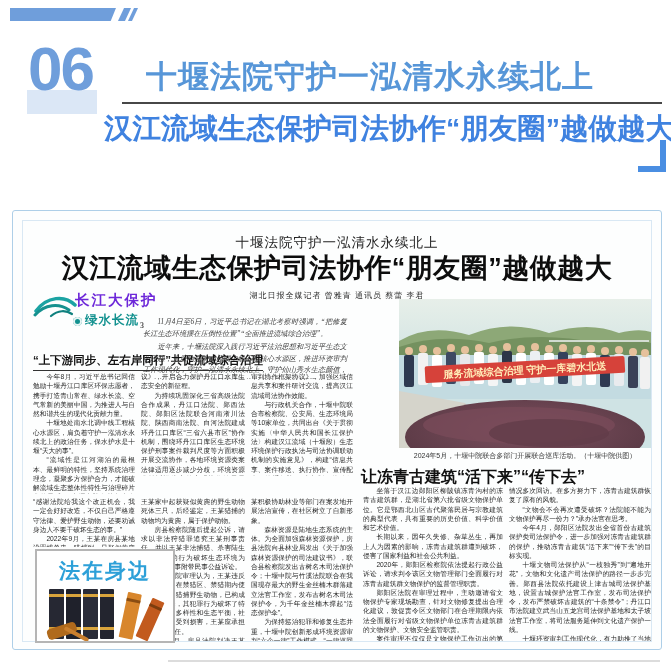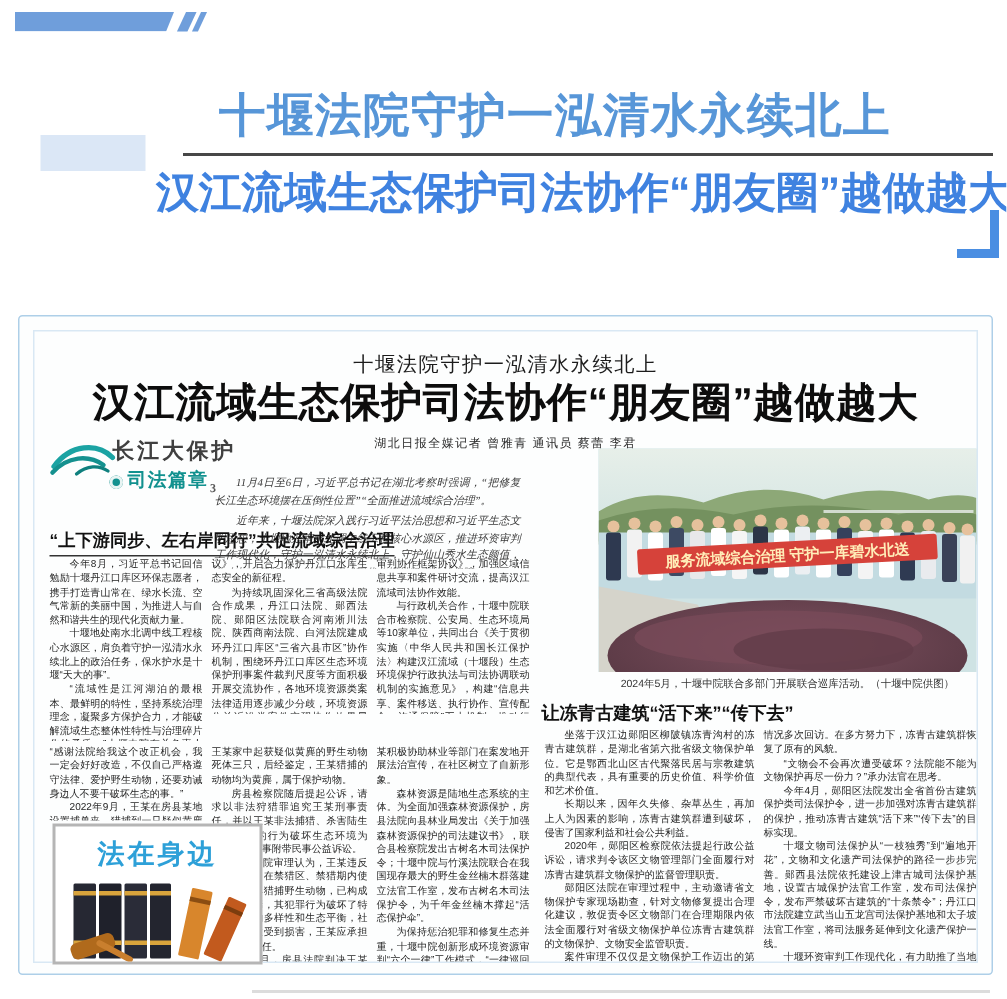--- a/index.html
+++ b/index.html
@@ -26,39 +26,39 @@
         border:1px solid #aecfe8;border-radius:3px;}
   .inner{position:absolute;left:9px;top:9px;right:9px;bottom:7px;border:1px solid #d9e8f4;
          pointer-events:none;}
   .kicker{position:absolute;left:0;top:23px;width:100%;text-align:center;font-size:13.5px;
           color:#1c1c1c;letter-spacing:1px;}
   .headline{position:absolute;left:0;top:39px;width:100%;text-align:center;font-size:27px;
             font-weight:bold;color:#0d0d0d;letter-spacing:0.5px;white-space:nowrap;}
   .npbyline{position:absolute;left:0;top:79px;width:100%;text-align:center;font-size:8px;
             font-weight:normal;color:#2a2a2a;letter-spacing:1px;}
   
-  .logo1{position:absolute;left:62px;top:80px;font-size:14.5px;font-weight:bold;color:#404040;
+  .logo1{position:absolute;left:62px;top:80px;font-size:14.5px;font-weight:bold;color:#6d28d9;
          font-family:"Liberation Serif",serif;letter-spacing:2px;}
   .logo2{position:absolute;left:60px;top:101px;font-size:12.5px;font-weight:bold;color:#12918f;
          font-family:"Liberation Serif",serif;letter-spacing:1px;}
   .logocircle{display:inline-block;width:9px;height:9px;border-radius:50%;background:#12918f;
               margin-right:3px;vertical-align:middle;box-shadow:inset 0 0 0 2px #e8f4f3;}
   .logonum{font-size:8px;color:#555;vertical-align:sub;margin-left:1px;}
   .wavesvg{position:absolute;left:20px;top:80px;}
   
   .lead{position:absolute;left:128px;top:104px;width:208px;height:64px;overflow:hidden;
         font-family:"Liberation Serif",serif;font-style:italic;font-size:7.2px;line-height:1.6;
         color:#3a3a3a;text-align:justify;}
   .lead p{margin:2px;text-indent:2em;}
   
   .sechead{position:absolute;font-weight:bold;color:#111;}
   .sec1t{left:20px;top:142px;width:320px;font-size:11.5px;}
   .sec1t span{display:inline-block;border-bottom:1px solid #333;padding-bottom:2px;}
   .sec2t{left:126px;top:269px;width:214px;font-size:11.5px;}
-  .sec3t{left:348px;top:256px;width:292px;font-size:12px;}
+  .sec3t{left:348px;top:256px;width:292px;font-size:16px;}
   
   .col{position:absolute;font-size:6.7px;line-height:1.38;color:#262626;text-align:justify;
        overflow:hidden;}
   .col p{margin:0;text-indent:2em;}
   .nfi p:first-child{text-indent:0;}
   .c1a{left:20px;top:161px;width:102px;height:122px;}
   .c2a{left:128px;top:161px;width:104px;height:104px;}
   .c3a{left:238px;top:161px;width:102px;height:104px;}
   .c1b{left:20px;top:286px;width:102px;height:50px;}
   .c2b{left:128px;top:286px;width:104px;height:144px;}
@@ -66,53 +66,54 @@
   .c4a{left:350px;top:275px;width:140px;height:155px;}
   .c4b{left:496px;top:275px;width:142px;height:155px;}
   
   .photo{position:absolute;left:386px;top:88px;width:252px;height:149px;overflow:hidden;
          background:#cfe3e4;}
   .caption{position:absolute;left:386px;top:240px;width:252px;text-align:center;font-size:7px;
            color:#333;}
   
   .fzbox{position:absolute;left:22px;top:338px;width:136px;height:90px;border:2px solid #b5b5b5;
          background:#fff;}
-  .fzlabel{position:absolute;left:0;top:6px;width:100%;text-align:center;font-size:18px;
+  .fzlabel{position:absolute;left:0;top:6px;width:100%;text-align:center;font-size:21px;
            font-weight:bold;color:#2da0d8;font-family:"Liberation Serif",serif;letter-spacing:2px;}
   .fzart{position:absolute;left:4px;bottom:0;}
   .bottomline{position:absolute;left:168px;top:660px;width:492px;height:2px;background:#dcdcdc;}
 </style>
 </head>
 <body>
 
 <div class="page">
 
   <div class="topbar"></div>
   <div class="slash s1"></div>
   <div class="slash s2"></div>
   <div class="numblock"></div>
+  <div class="bignum">06</div>
   <div class="htitle">十堰法院守护一泓清水永续北上</div>
   <div class="hline"></div>
   <div class="hsub">汉江流域生态保护司法协作“朋友圈”越做越大</div>
   <div class="hbracket"></div>
 
   <div class="card">
     <div class="inner"></div>
 
     <div class="kicker">十堰法院守护一泓清水永续北上</div>
     <div class="headline">汉江流域生态保护司法协作“朋友圈”越做越大</div>
     <div class="npbyline">湖北日报全媒记者 曾雅青 通讯员 蔡蕾 李君</div>
 
     <svg class="wavesvg" width="44" height="28" viewBox="0 0 44 28">
       <path d="M3 20 C14 5 32 4 42 14" stroke="#1ba3a3" stroke-width="3.5" fill="none" stroke-linecap="round"></path>
       <path d="M2 24 C12 13 26 12 36 19" stroke="#15918f" stroke-width="3" fill="none" stroke-linecap="round"></path>
       <path d="M18 25 C25 19 33 19 39 23" stroke="#0f807e" stroke-width="2.2" fill="none" stroke-linecap="round"></path>
     </svg>
     <div class="logo1">长江大保护</div>
-    <div class="logo2"><span class="logocircle"></span><span>司法篇章</span><span class="logonum">3</span></div>
+    <div class="logo2"><span class="logocircle"></span><span>绿水长流</span><span class="logonum">3</span></div>
 
     <div class="lead">
         <p>11月4日至6日，习近平总书记在湖北考察时强调，“把修复长江生态环境摆在压倒性位置”“全面推进流域综合治理”。</p>
         <p>近年来，十堰法院深入践行习近平法治思想和习近平生态文明思想，十堰地处南水北调中线工程核心水源区，推进环资审判工作现代化，守护一泓清水永续北上，守护仙山秀水生态颜值，为人与自然和谐共生的中国式现代化提供坚实法治保障。</p>
       </div>
 
     <div class="photo">
       <svg width="252" height="149" viewBox="0 0 252 149">
         <defs>
           <linearGradient id="sky" x1="0" y1="0" x2="0" y2="1">

